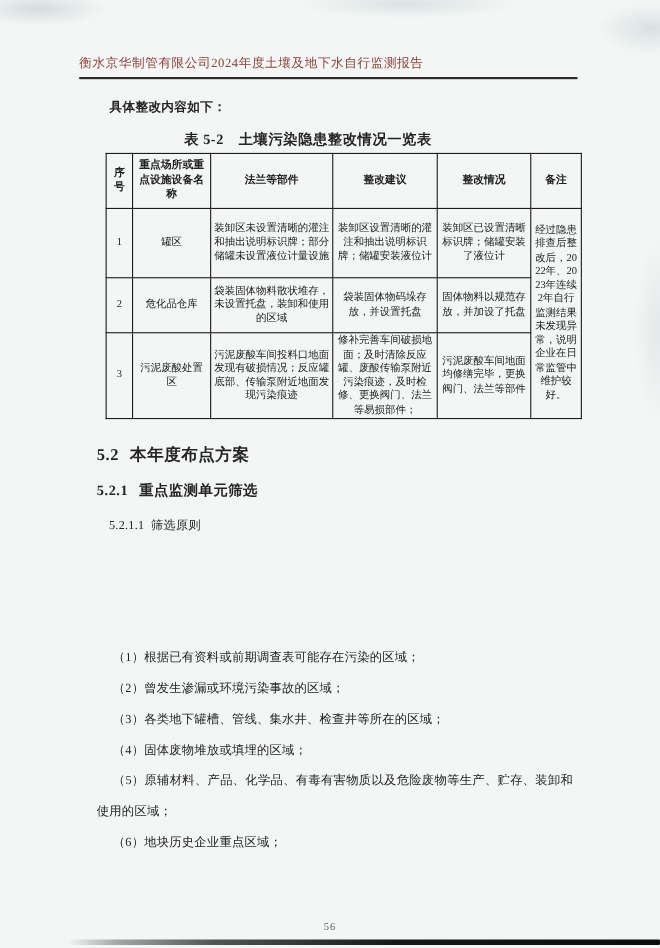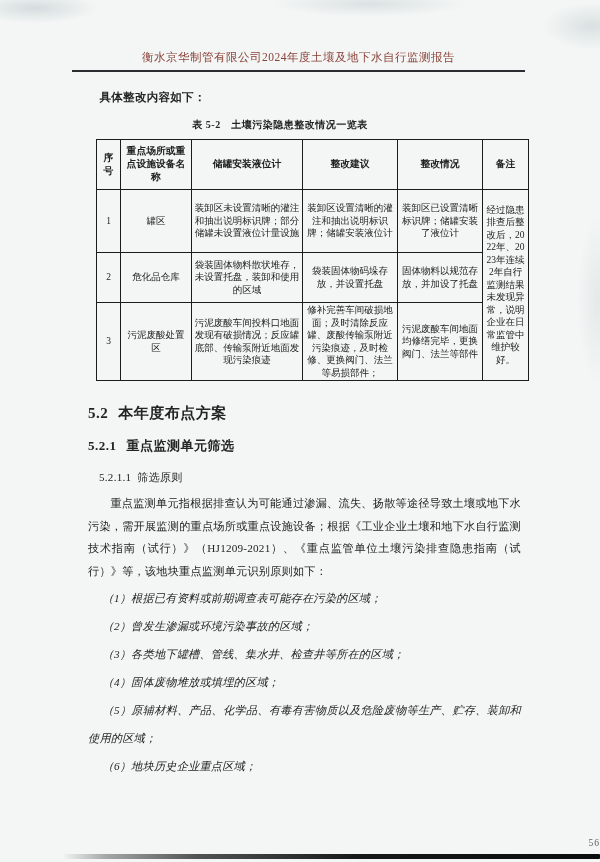--- a/index.html
+++ b/index.html
@@ -13,32 +13,32 @@
       radial-gradient(ellipse 90px 22px at 35px 8px,  rgba(165,178,184,.38), transparent 70%),
       radial-gradient(ellipse 140px 18px at 370px 4px, rgba(165,178,184,.30), transparent 70%),
       radial-gradient(ellipse 70px 34px at 592px 26px, rgba(165,178,184,.32), transparent 70%),
       radial-gradient(ellipse 30px 120px at 598px 300px, rgba(165,178,184,.20), transparent 70%);
     color:#242424;
   }
 
   
   .hdr {
     position:absolute; left:72px; top:50px; width:453px;
-    text-align:center; padding-bottom:5px;
+    padding-bottom:5px;
     border-bottom:2px solid #2b2b30;
   }
   .hdr-text { font-size:11.5px; letter-spacing:.5px; color:#8a4138; }
 
   
   .intro { position:absolute; left:88px; top:90px; width:432px;
            font-size:11.5px; text-indent:1em; letter-spacing:.3px;font-weight:bold; }
 
   
   .caption { position:absolute; left:0; top:118px; width:560px;
-             text-align:center; font-size:10px; font-weight:bold; letter-spacing:.5px; }
+             text-align:center; font-size:13px; font-weight:bold; letter-spacing:.5px; }
 
   
   table.remed { position:absolute; left:96px; top:139px; width:432px;
                 border-collapse:collapse; table-layout:fixed; }
   table.remed th, table.remed td {
     border:1px solid #1c1c1c; text-align:center; vertical-align:middle;
     font-size:9.5px; line-height:1.32; padding:1px 2px; color:#212121;
     word-break:break-all;
   }
   table.remed th { font-weight:bold; font-size:9.8px; }
@@ -55,24 +55,24 @@
   .h3 .num { margin-right:6px; }
 
   
   .para { position:absolute; left:88px; top:492px; width:433px;
           font-size:11.2px; line-height:22.5px; letter-spacing:.2px;
           text-indent:2em; text-align:justify; }
 
   
   .plist { position:absolute; left:88px; top:584px; width:433px;
            font-size:11.2px; line-height:28px; letter-spacing:.2px; }
-  .plist .pitem { text-indent:1.3em; text-align:justify;font-style:italic; }
+  .plist .pitem { text-indent:1.3em; text-align:justify; }
 
   
-  .pageno { position:absolute; left:0; top:838px; width:600px; text-align:right;
+  .pageno { position:absolute; left:0; top:838px; width:600px; text-align:center;
             font-size:9.5px; color:#5a6165; letter-spacing:1px; }
 
   
   .bottombar {
     position:absolute; left:62px; bottom:3px; width:538px; height:5px;
     background:linear-gradient(to right, rgba(70,75,78,0) 0%, rgba(70,75,78,.45) 8%,
                rgba(40,42,44,.8) 25%, #16181a 55%, #0b0c0d 100%);
     border-radius:1px;
   }
 </style>
@@ -95,21 +95,21 @@
         <col style="width:71px">
         <col style="width:111px">
       <col style="width:95px">
         <col style="width:85px">
         <col style="width:46px">
     </colgroup>
     <thead>
       <tr class="hrow">
         <th>序号</th>
         <th>重点场所或重点设施设备名称</th>
-        <th>储罐安装液位计</th>
+        <th>法兰等部件</th>
         <th>整改建议</th>
         <th>整改情况</th>
         <th>备注</th>
       </tr>
     </thead>
     <tbody>
       <tr class="row1">
         <td>1</td>
         <td>罐区</td>
         <td>装卸区未设置清晰的灌注和抽出说明标识牌；部分储罐未设置液位计量设施</td>
@@ -139,21 +139,20 @@
   </div>
 
   <div class="h2">
     <span class="num">5.2.1</span><span>重点监测单元筛选</span>
   </div>
 
   <div class="h3">
     <span class="num">5.2.1.1</span><span>筛选原则</span>
   </div>
 
-  <p class="para">重点监测单元指根据排查认为可能通过渗漏、流失、扬散等途径导致土壤或地下水污染，需开展监测的重点场所或重点设施设备；根据《工业企业土壤和地下水自行监测技术指南（试行）》（HJ1209-2021）、《重点监管单位土壤污染排查隐患指南（试行）》等，该地块重点监测单元识别原则如下：</p>
 
   <div class="plist">
     <div class="pitem">（1）根据已有资料或前期调查表可能存在污染的区域；</div>
     <div class="pitem">（2）曾发生渗漏或环境污染事故的区域；</div>
     <div class="pitem">（3）各类地下罐槽、管线、集水井、检查井等所在的区域；</div>
     <div class="pitem">（4）固体废物堆放或填埋的区域；</div>
     <div class="pitem">（5）原辅材料、产品、化学品、有毒有害物质以及危险废物等生产、贮存、装卸和使用的区域；</div>
     <div class="pitem">（6）地块历史企业重点区域；</div>
   </div>
 

